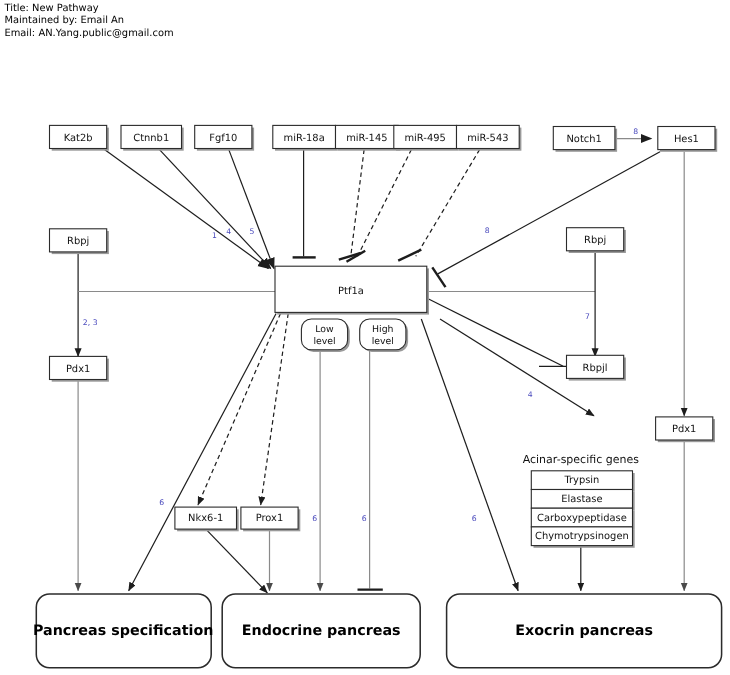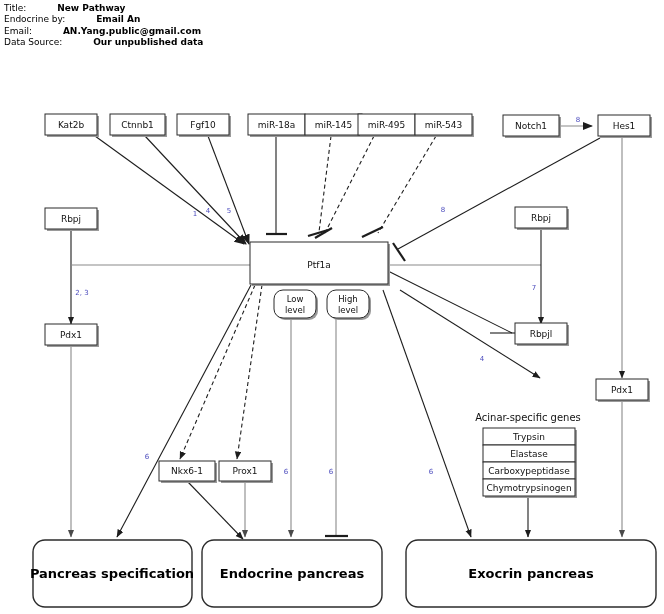--- a/index.html
+++ b/index.html
@@ -28,22 +28,21 @@
     line-height: 11.4px;
     color: #000;
   }
   #meta .row {
     white-space: nowrap;
   }
   #meta .k {
     font-weight: normal;
   }
   #meta .v {
-    font-weight: bold;
-    margin-left: 28px;
+    font-weight: normal;
   }
   
   #canvas {
     position: absolute;
     left: 0;
     top: 0;
   }
   .gene-label {
     font-family: "DejaVu Sans", sans-serif;
     font-size: 9px;
@@ -123,30 +122,26 @@
 <body>
 
 <div id="page">
 
   <div id="meta">
     <div class="row">
       <span class="k">Title:</span>
       <span class="v">New Pathway</span>
     </div>
     <div class="row">
-      <span class="k">Endocrine by:</span>
+      <span class="k">Maintained by:</span>
       <span class="v">Email An</span>
     </div>
     <div class="row">
       <span class="k">Email:</span>
       <span class="v">AN.Yang.public@gmail.com</span>
-    </div>
-    <div class="row">
-      <span class="k">Data Source:</span>
-      <span class="v">Our unpublished data</span>
     </div>
   </div>
 
   <svg id="canvas" width="664" height="614" viewBox="0 0 664 614">
     <defs>
       <marker id="arrow" markerWidth="9" markerHeight="9" refX="7.4" refY="3.2" orient="auto" markerUnits="userSpaceOnUse">
         <path d="M0,0 L8,3.2 L0,6.4 z" fill="#1d1d1d"></path>
       </marker>
       <marker id="arrowgray" markerWidth="9" markerHeight="9" refX="7.4" refY="3.2" orient="auto" markerUnits="userSpaceOnUse">
         <path d="M0,0 L8,3.2 L0,6.4 z" fill="#4a4a4a"></path>

